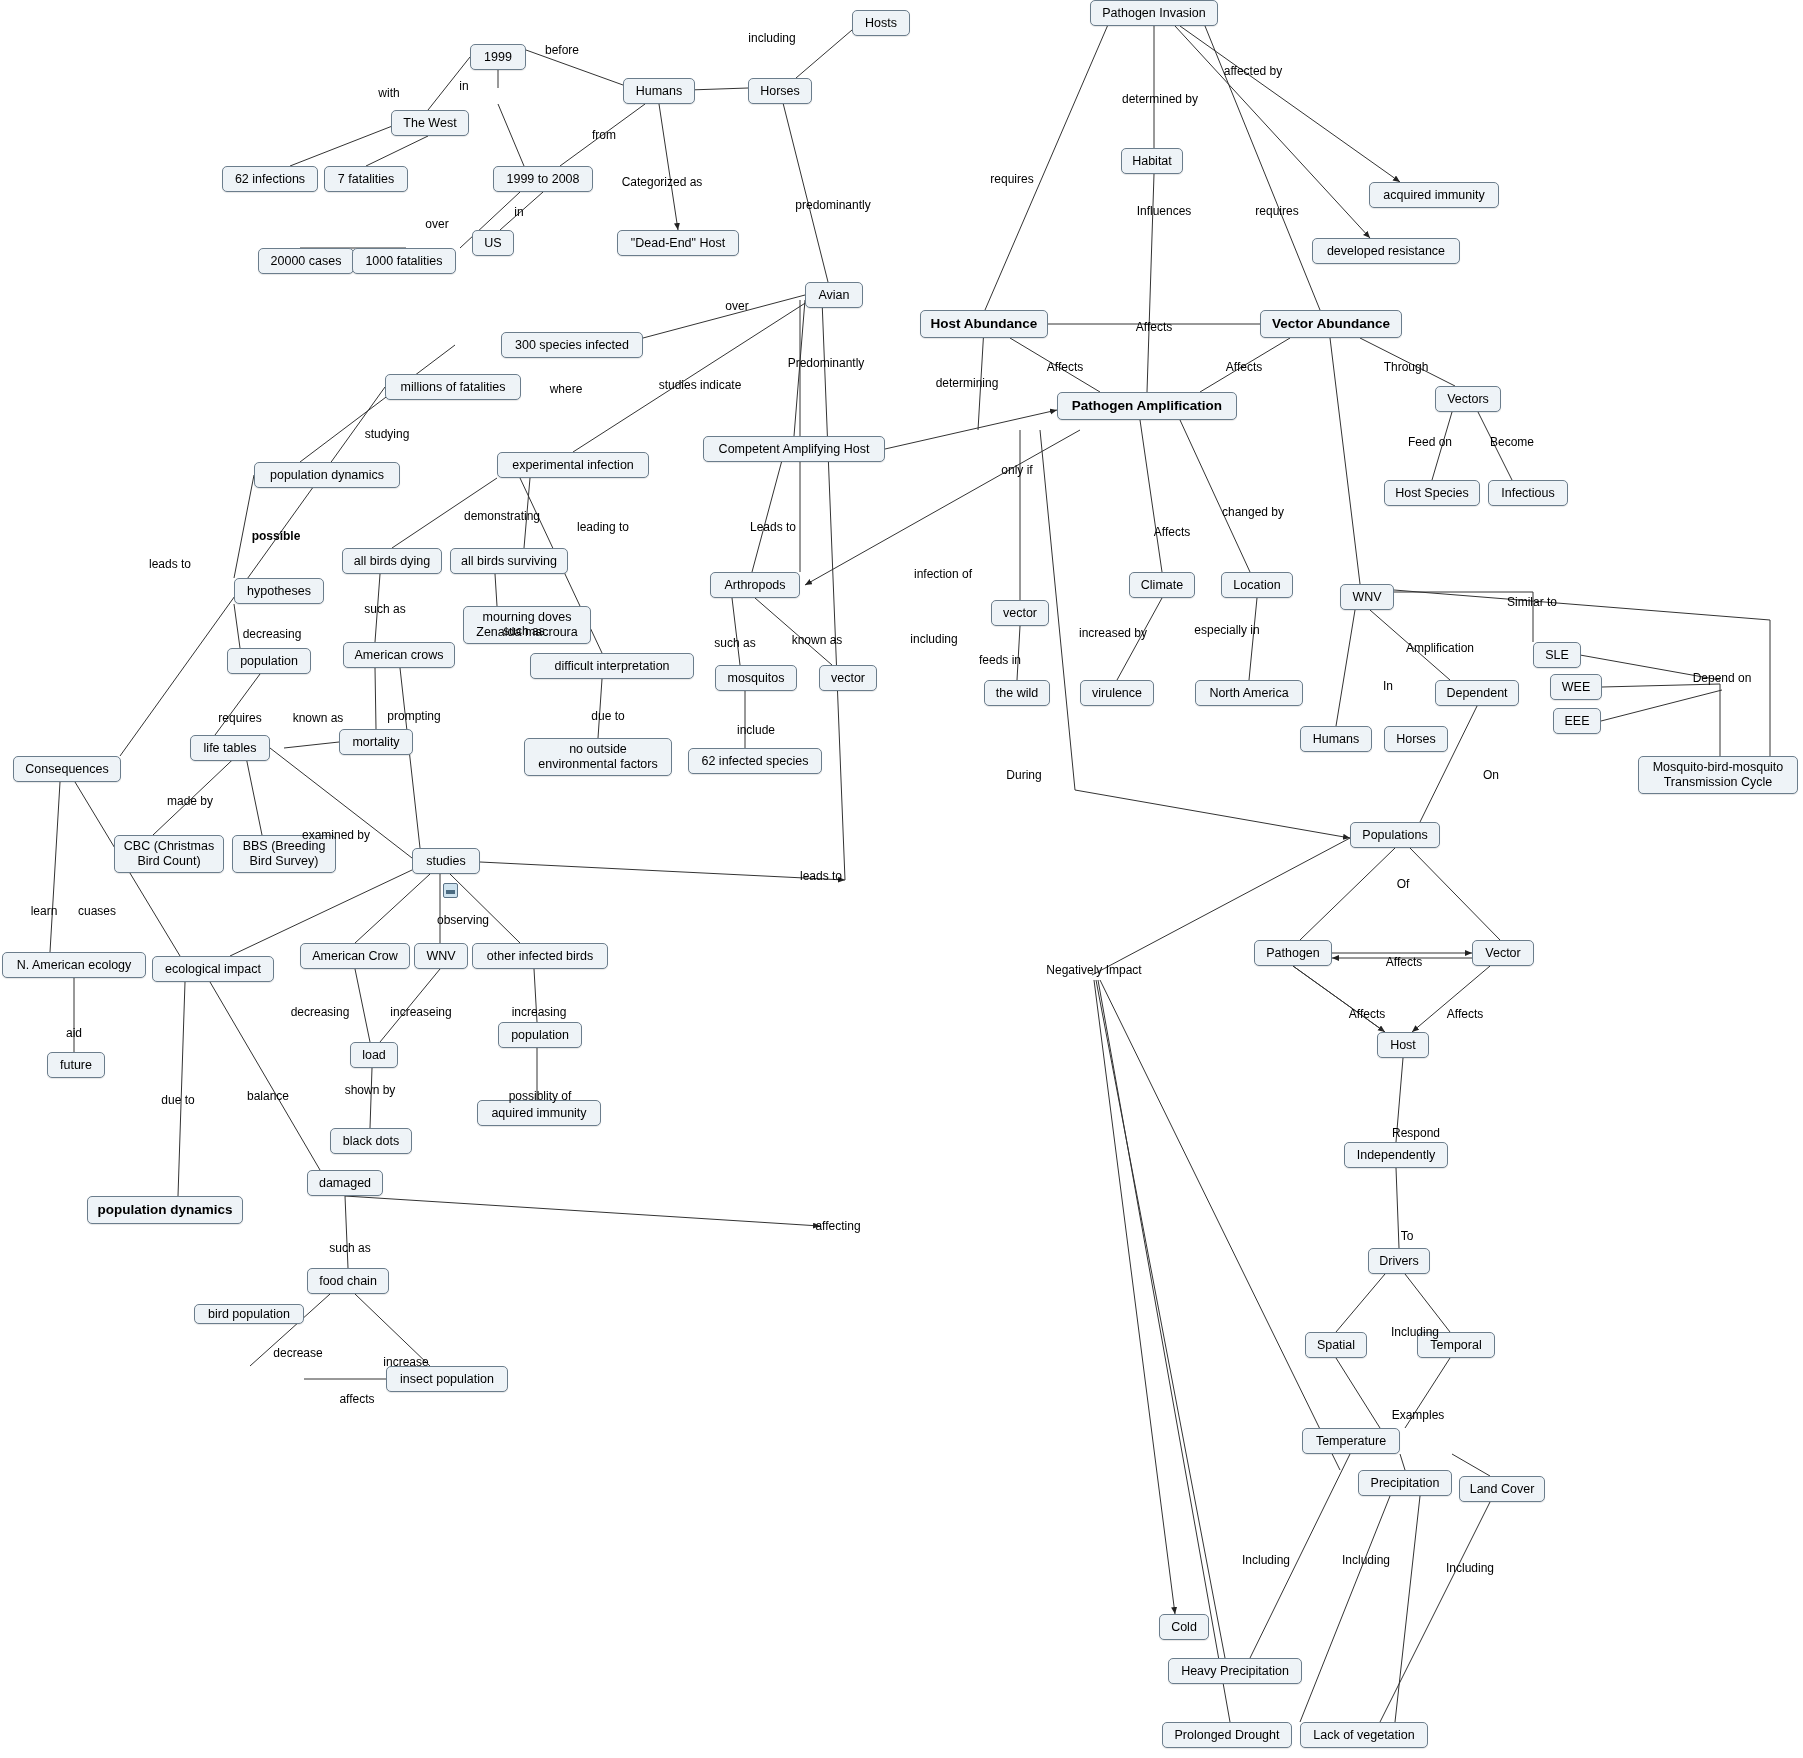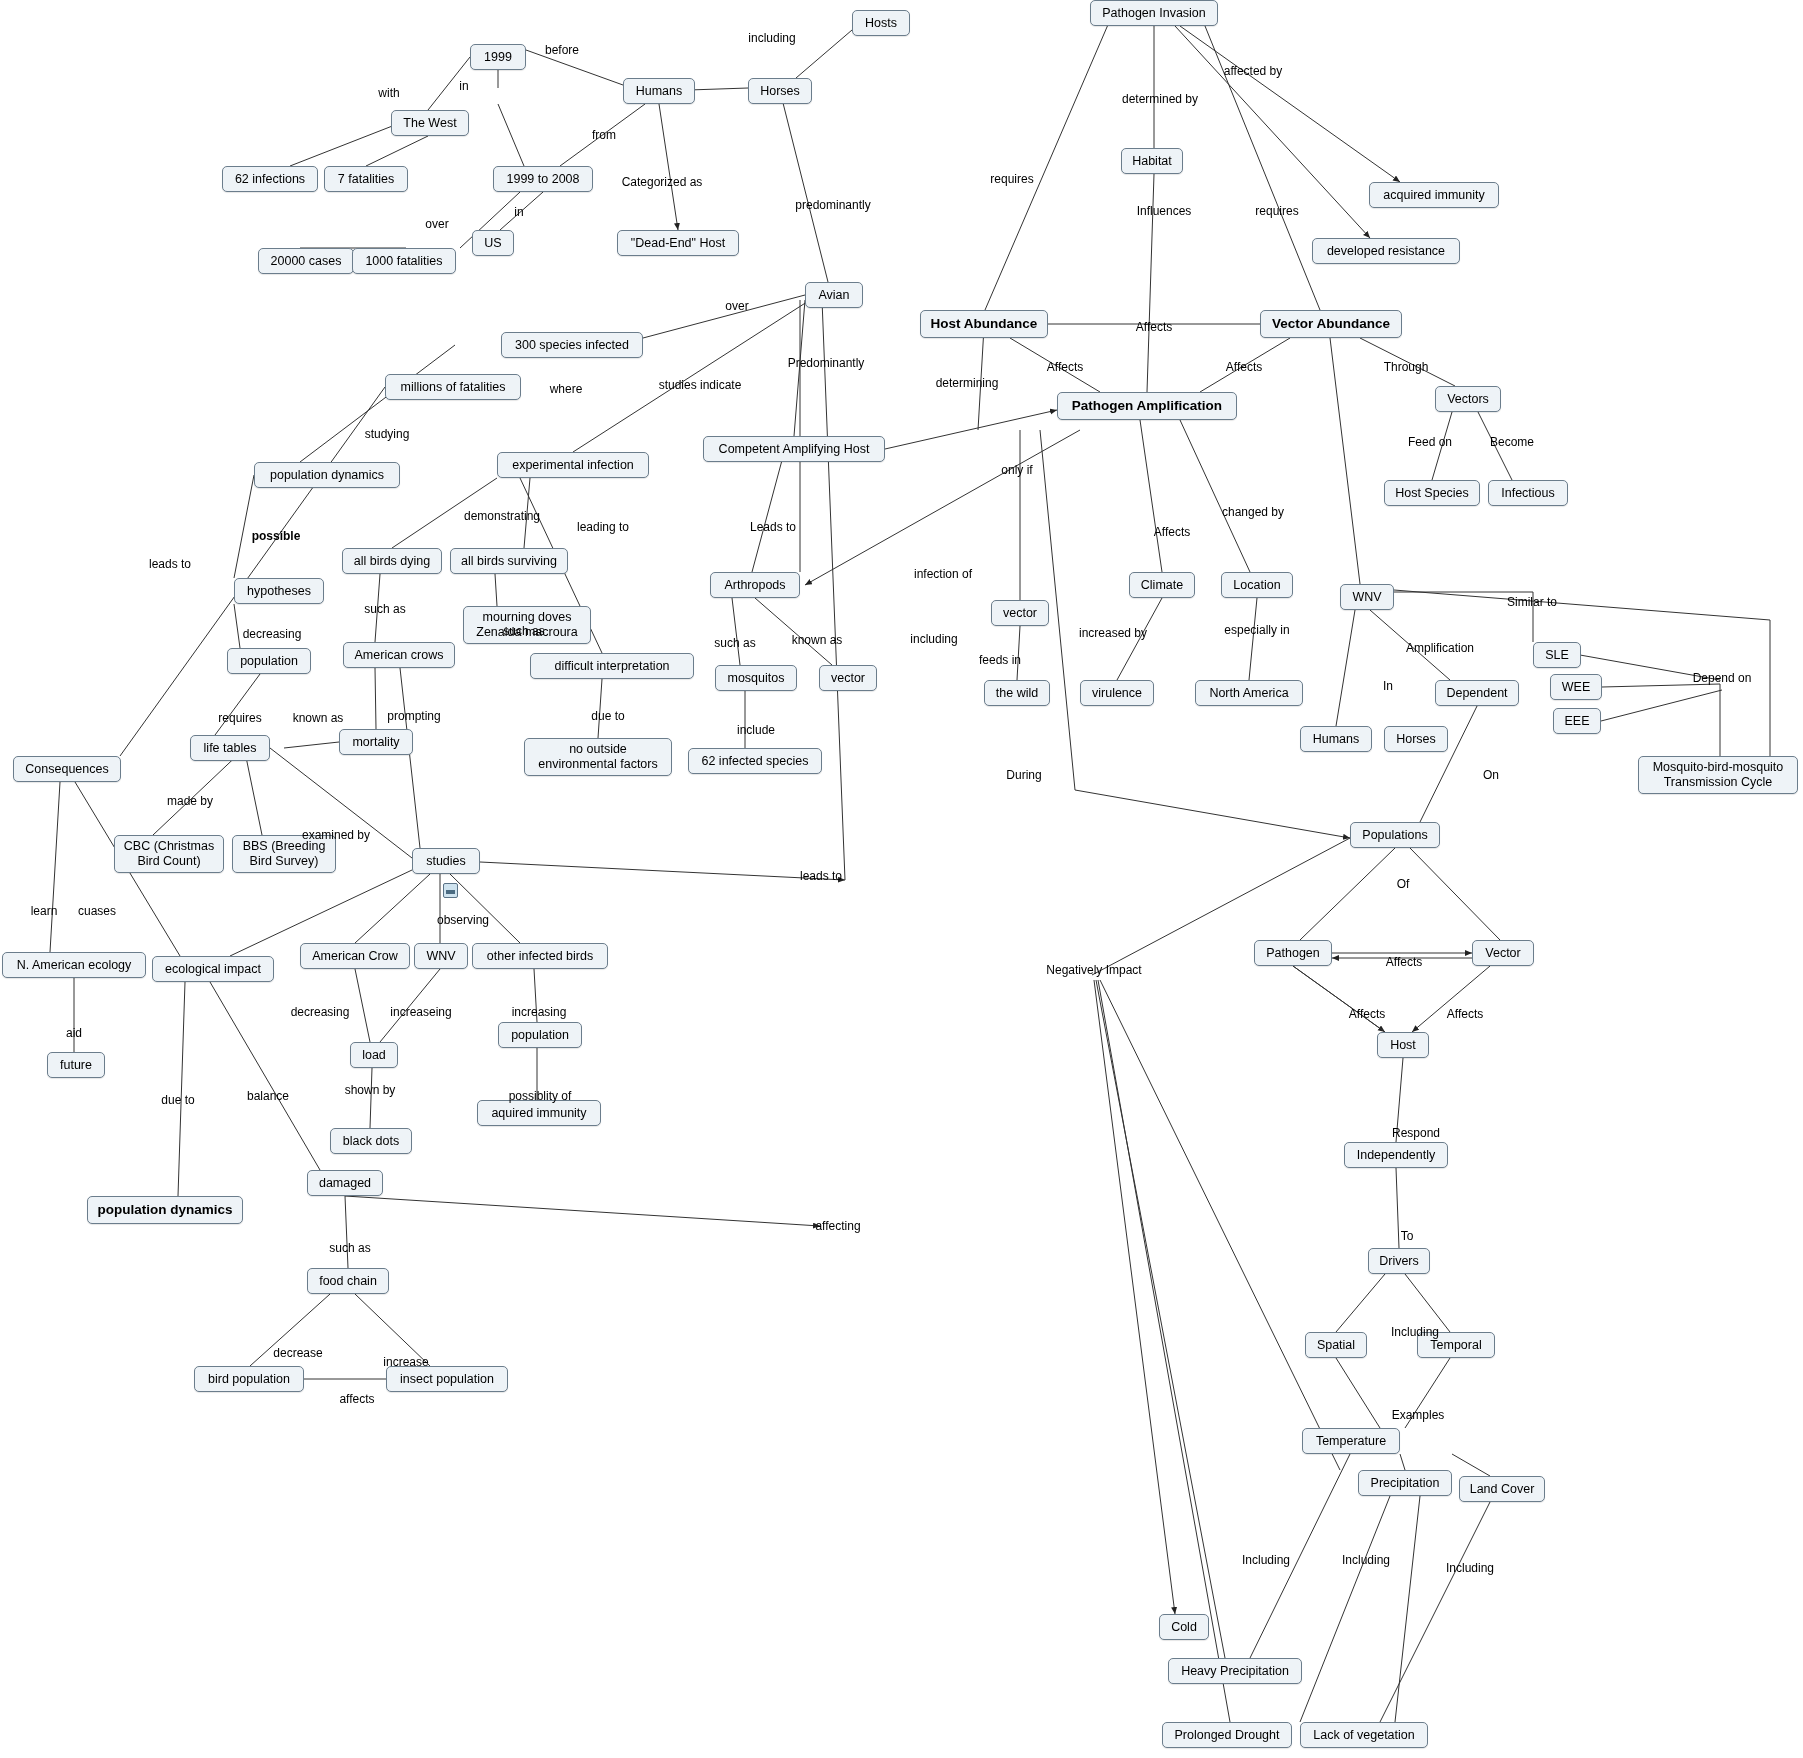--- a/index.html
+++ b/index.html
@@ -252,21 +252,21 @@
   <div class="node" style="left:414px;top:943px;width:54px;height:26px">WNV</div>
   <div class="node" style="left:472px;top:943px;width:136px;height:26px">other infected birds</div>
   <div class="node" style="left:47px;top:1052px;width:58px;height:26px">future</div>
   <div class="node" style="left:350px;top:1042px;width:48px;height:26px">load</div>
   <div class="node" style="left:498px;top:1022px;width:84px;height:26px">population</div>
   <div class="node" style="left:330px;top:1128px;width:82px;height:26px">black dots</div>
   <div class="node" style="left:477px;top:1100px;width:124px;height:26px">aquired immunity</div>
   <div class="node bold" style="left:87px;top:1196px;width:156px;height:28px">population dynamics</div>
   <div class="node" style="left:307px;top:1170px;width:76px;height:26px">damaged</div>
   <div class="node" style="left:307px;top:1268px;width:82px;height:26px">food chain</div>
-  <div class="node" style="left:194px;top:1366px;width:110px;height:26px">bird population</div>
+  <div class="node" style="left:194px;top:1304px;width:110px;height:20px">bird population</div>
   <div class="node" style="left:386px;top:1366px;width:122px;height:26px">insect population</div>
   <div class="node" style="left:1090px;top:0px;width:128px;height:26px">Pathogen Invasion</div>
   <div class="node" style="left:1121px;top:148px;width:62px;height:26px">Habitat</div>
   <div class="node" style="left:1369px;top:182px;width:130px;height:26px">acquired immunity</div>
   <div class="node" style="left:1312px;top:238px;width:148px;height:26px">developed resistance</div>
   <div class="node bold" style="left:920px;top:310px;width:128px;height:28px">Host Abundance</div>
   <div class="node bold" style="left:1260px;top:310px;width:142px;height:28px">Vector Abundance</div>
   <div class="node" style="left:1435px;top:386px;width:66px;height:26px">Vectors</div>
   <div class="node bold" style="left:1057px;top:392px;width:180px;height:28px">Pathogen Amplification</div>
   <div class="node" style="left:1384px;top:480px;width:96px;height:26px">Host Species</div>
@@ -366,21 +366,21 @@
       <span class="edge-label" style="left: 1065px; top: 367px;">Affects</span>
       <span class="edge-label" style="left: 1244px; top: 367px;">Affects</span>
       <span class="edge-label" style="left: 1406px; top: 367px;">Through</span>
       <span class="edge-label" style="left: 1430px; top: 442px;">Feed on</span>
       <span class="edge-label" style="left: 1512px; top: 442px;">Become</span>
       <span class="edge-label" style="left: 1172px; top: 532px;">Affects</span>
       <span class="edge-label" style="left: 1253px; top: 512px;">changed by</span>
       <span class="edge-label" style="left: 1532px; top: 602px;">Similar to</span>
       <span class="edge-label" style="left: 1440px; top: 648px;">Amplification</span>
       <span class="edge-label" style="left: 1113px; top: 633px;">increased by</span>
-      <span class="edge-label" style="left: 1257px; top: 630px;">especially in</span>
+      <span class="edge-label" style="left: 1227px; top: 630px;">especially in</span>
       <span class="edge-label" style="left: 1000px; top: 660px;">feeds in</span>
       <span class="edge-label" style="left: 1722px; top: 678px;">Depend on</span>
       <span class="edge-label" style="left: 1388px; top: 686px;">In</span>
       <span class="edge-label" style="left: 1024px; top: 775px;">During</span>
       <span class="edge-label" style="left: 1491px; top: 775px;">On</span>
       <span class="edge-label" style="left: 1403px; top: 884px;">Of</span>
       <span class="edge-label" style="left: 1404px; top: 962px;">Affects</span>
       <span class="edge-label" style="left: 1367px; top: 1014px;">Affects</span>
       <span class="edge-label" style="left: 1465px; top: 1014px;">Affects</span>
       <span class="edge-label" style="left: 1094px; top: 970px;">Negatively Impact</span>

